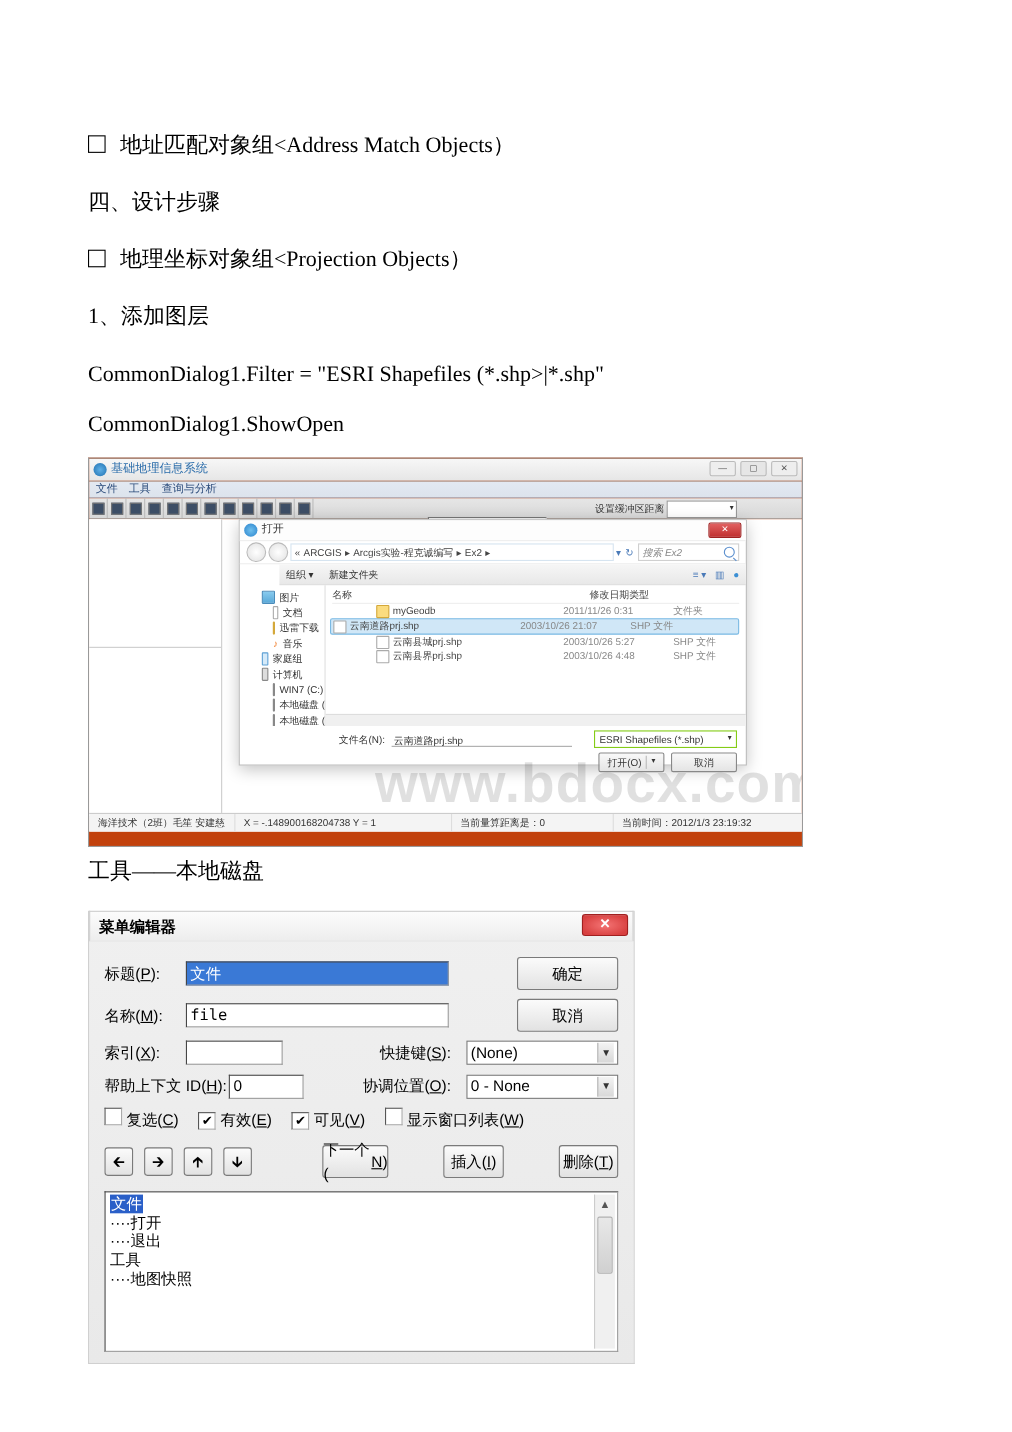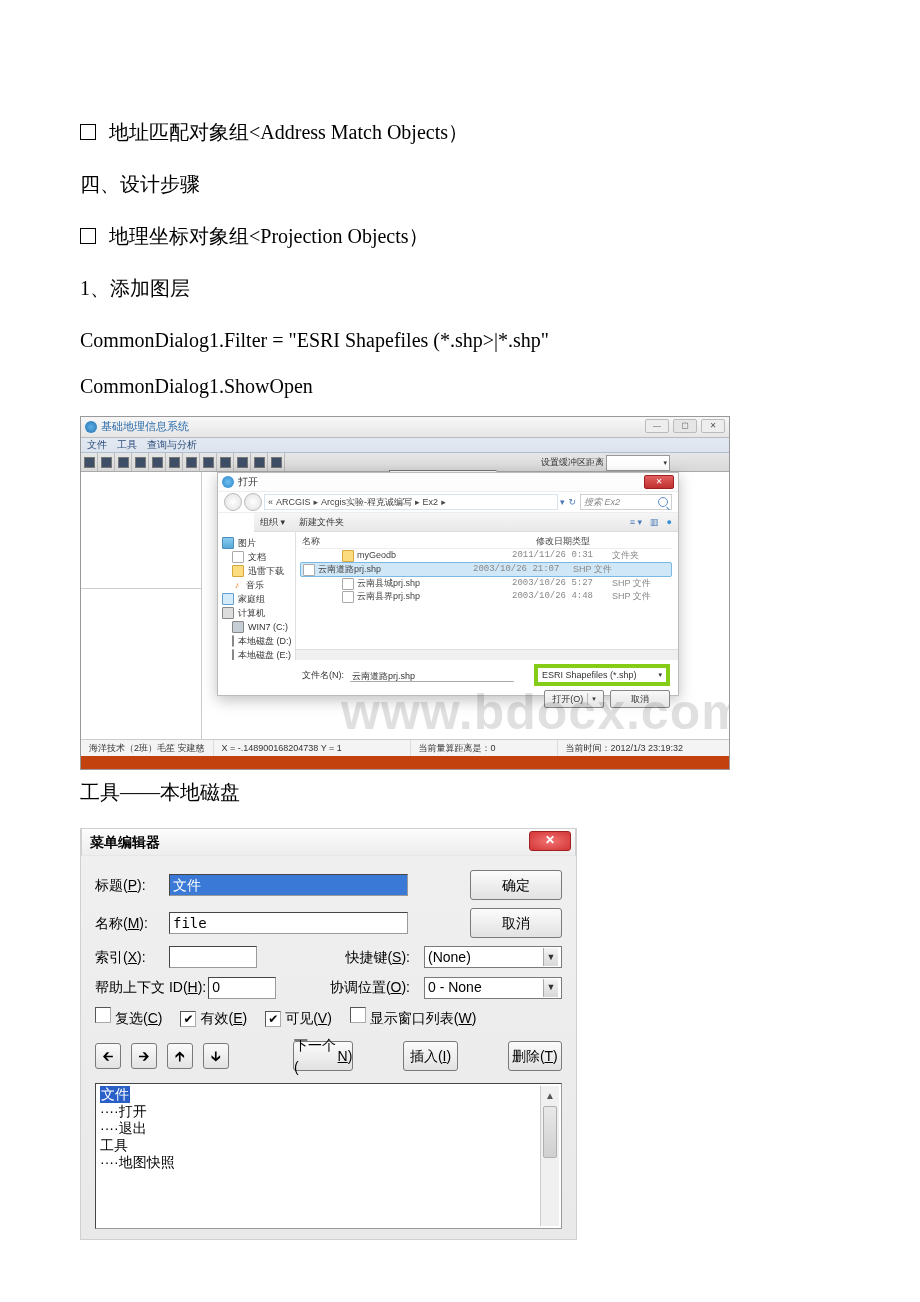--- a/index.html
+++ b/index.html
@@ -277,21 +277,21 @@
     align-items: center;
     color: #4a7ab8;
   }
   .fd-main {
     display: flex;
     height: 128px;
   }
   .fd-tree {
     width: 96px;
     border-right: 1px solid #e0e0e0;
-    padding: 4px 4px;
+    padding: 4px 20px;
     overflow: hidden;
   }
   .fd-tree .item {
     display: flex;
     align-items: center;
     gap: 4px;
     height: 14px;
     font-size: 9px;
     color: #333;
     white-space: nowrap;
@@ -335,21 +335,21 @@
     padding-left: 40px;
   }
   .fd-row.sel {
     background: #d0e7f7;
     border: 1px solid #7ab9e3;
     border-radius: 2px;
     margin-left: -2px;
     padding-left: 2px;
   }
   .fd-row .nm { flex: 0 0 170px; display: flex; align-items: center; gap: 3px; }
-  .fd-row .dt { flex: 0 0 100px; color: #888; font-family: Liberation Mono, monospace; }
+  .fd-row .dt { flex: 0 0 100px; color: #888; }
   .fd-row .tp { flex: 0 0 60px; color: #888; }
   .scrollbar-bottom {
     position: absolute;
     left: 0; right: 0; bottom: 0;
     height: 10px;
     background: #f0f0f0;
     border-top: 1px solid #ddd;
   }
   .fd-bottom {
     height: 36px;
@@ -372,21 +372,21 @@
     flex: 0 0 160px;
     height: 12px;
     border-bottom: 1px solid #aaa;
     font-size: 9px;
     color: #333;
     padding: 0 2px;
   }
   .fd-filter {
     width: 120px;
     height: 14px;
-    border: 4px solid #84cc16;
+    border: 1px solid #84cc16;
     background: #fff;
     font-size: 9px;
     color: #333;
     display: flex;
     align-items: center;
     justify-content: space-between;
     padding: 0 4px;
   }
   .fd-filter::after { content: "▾"; font-size: 7px; }
   .fd-btn {

